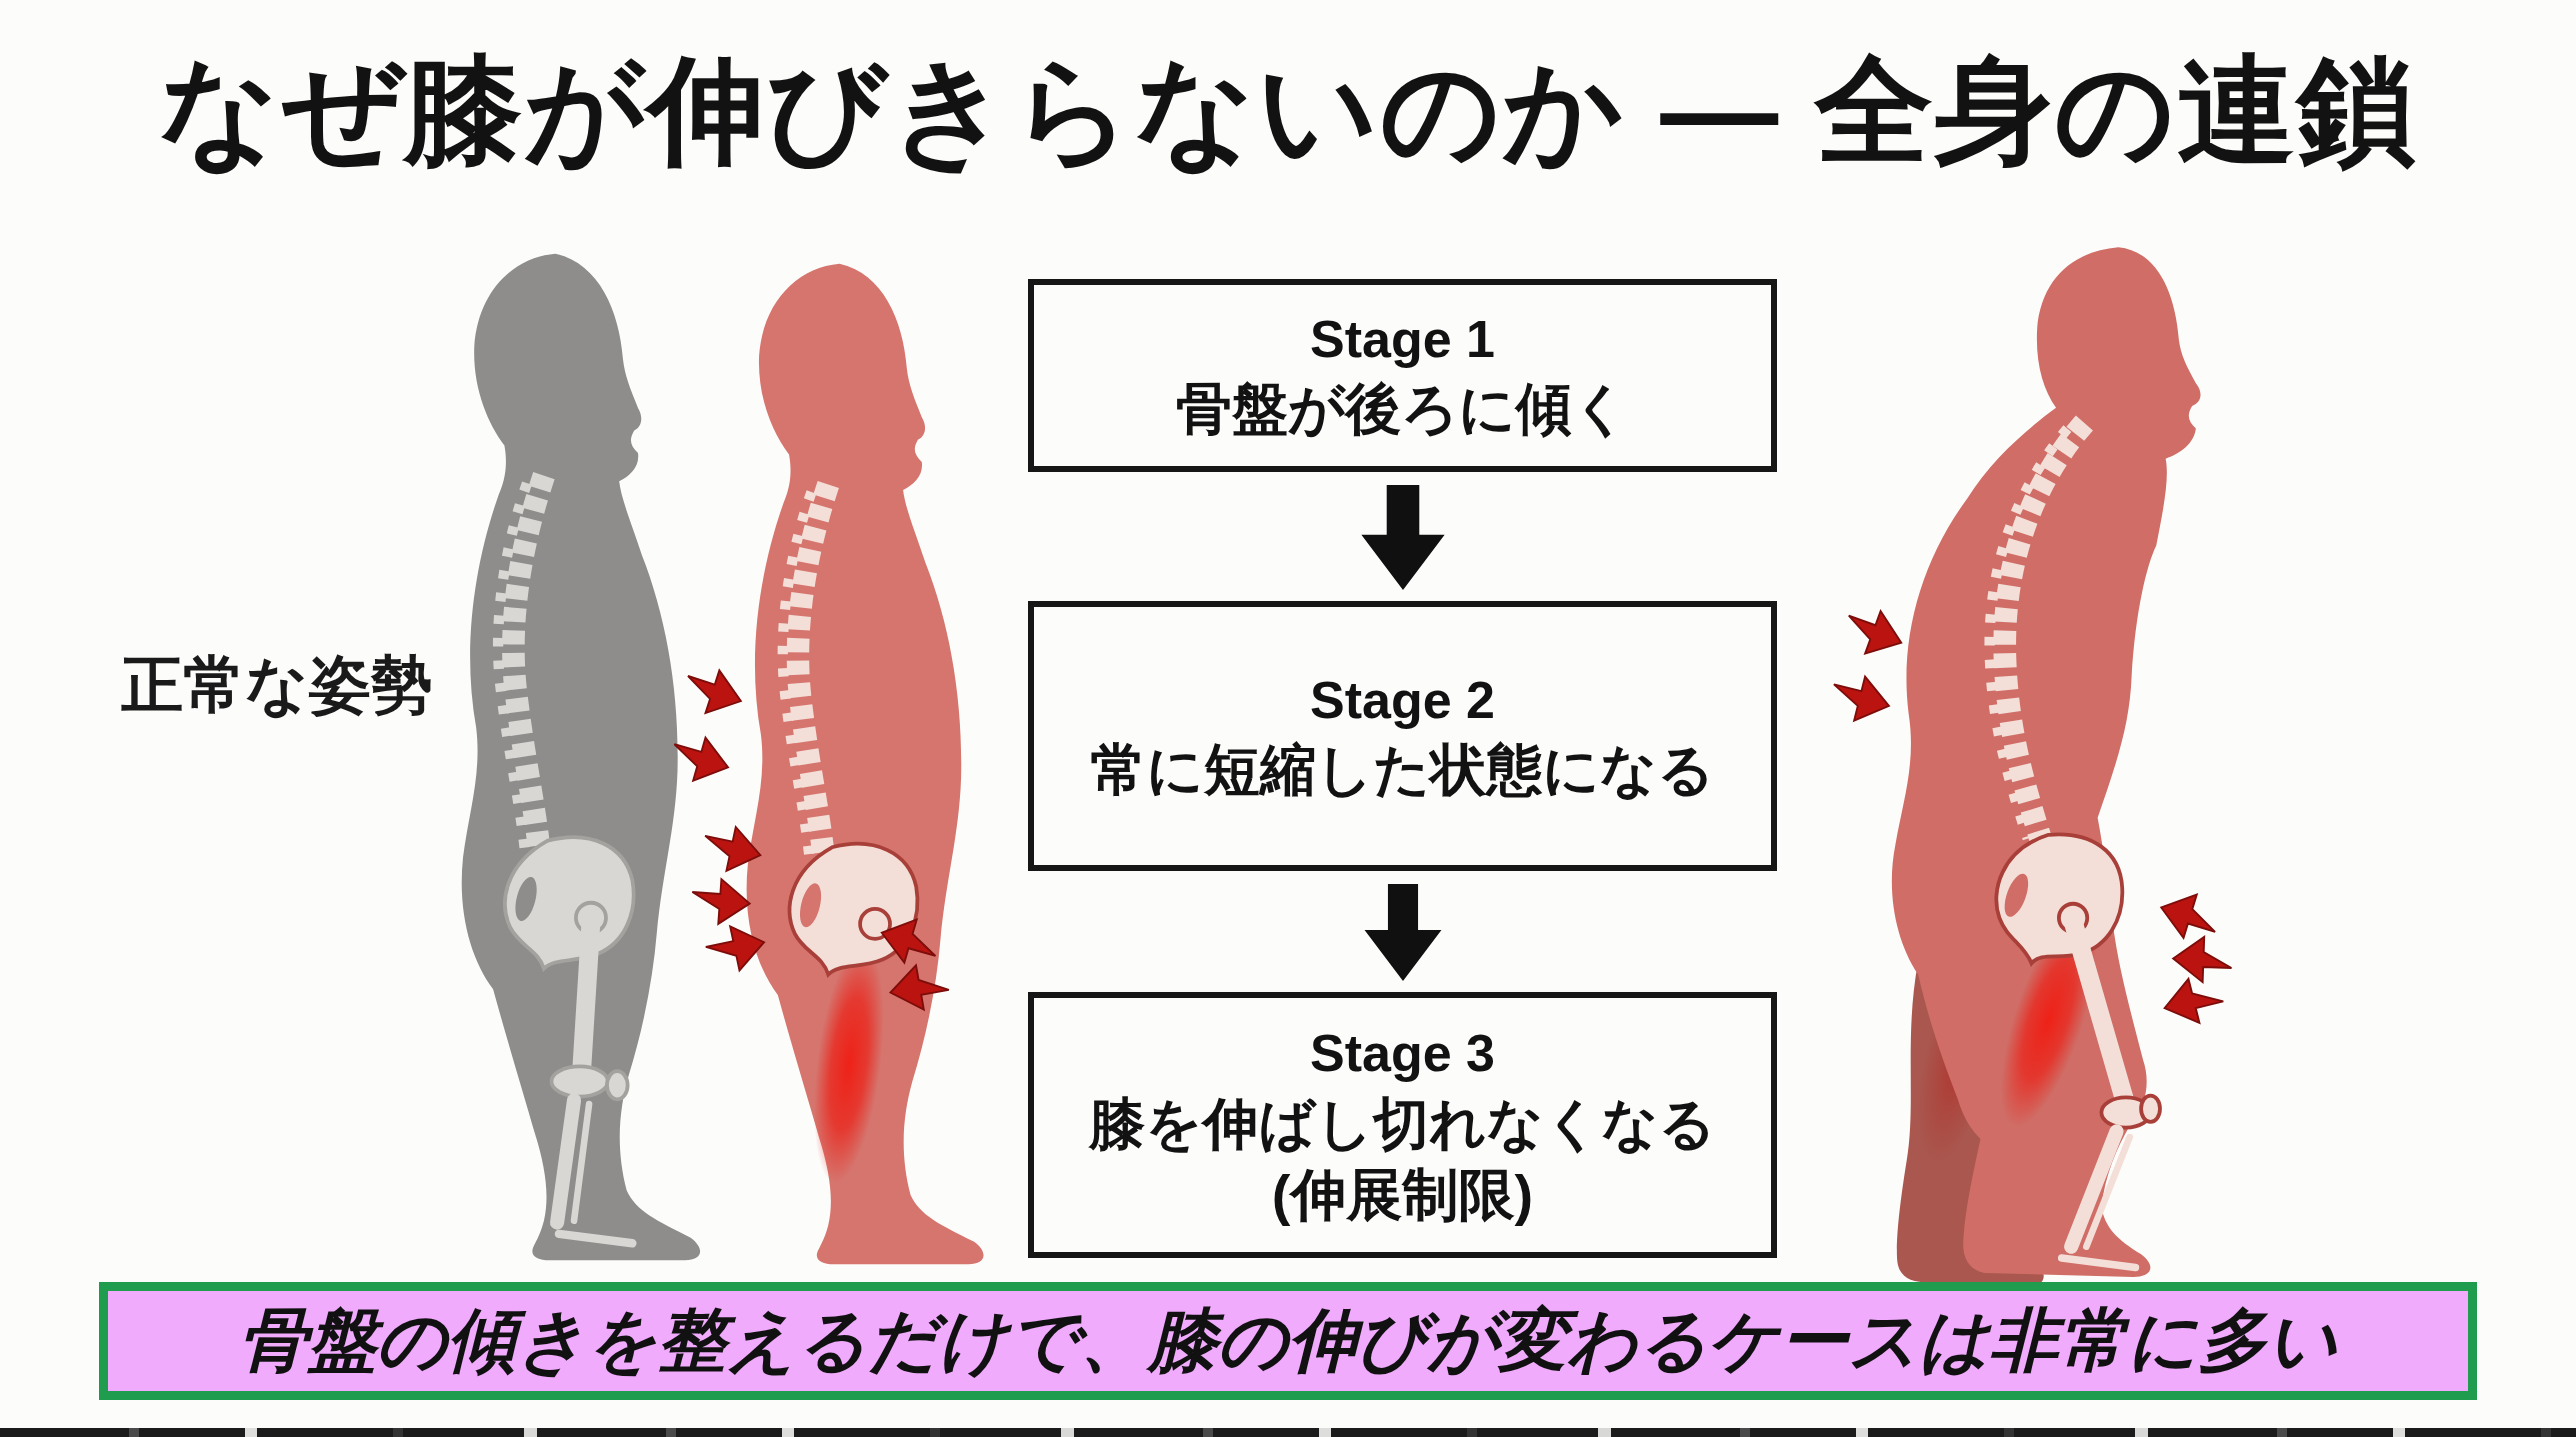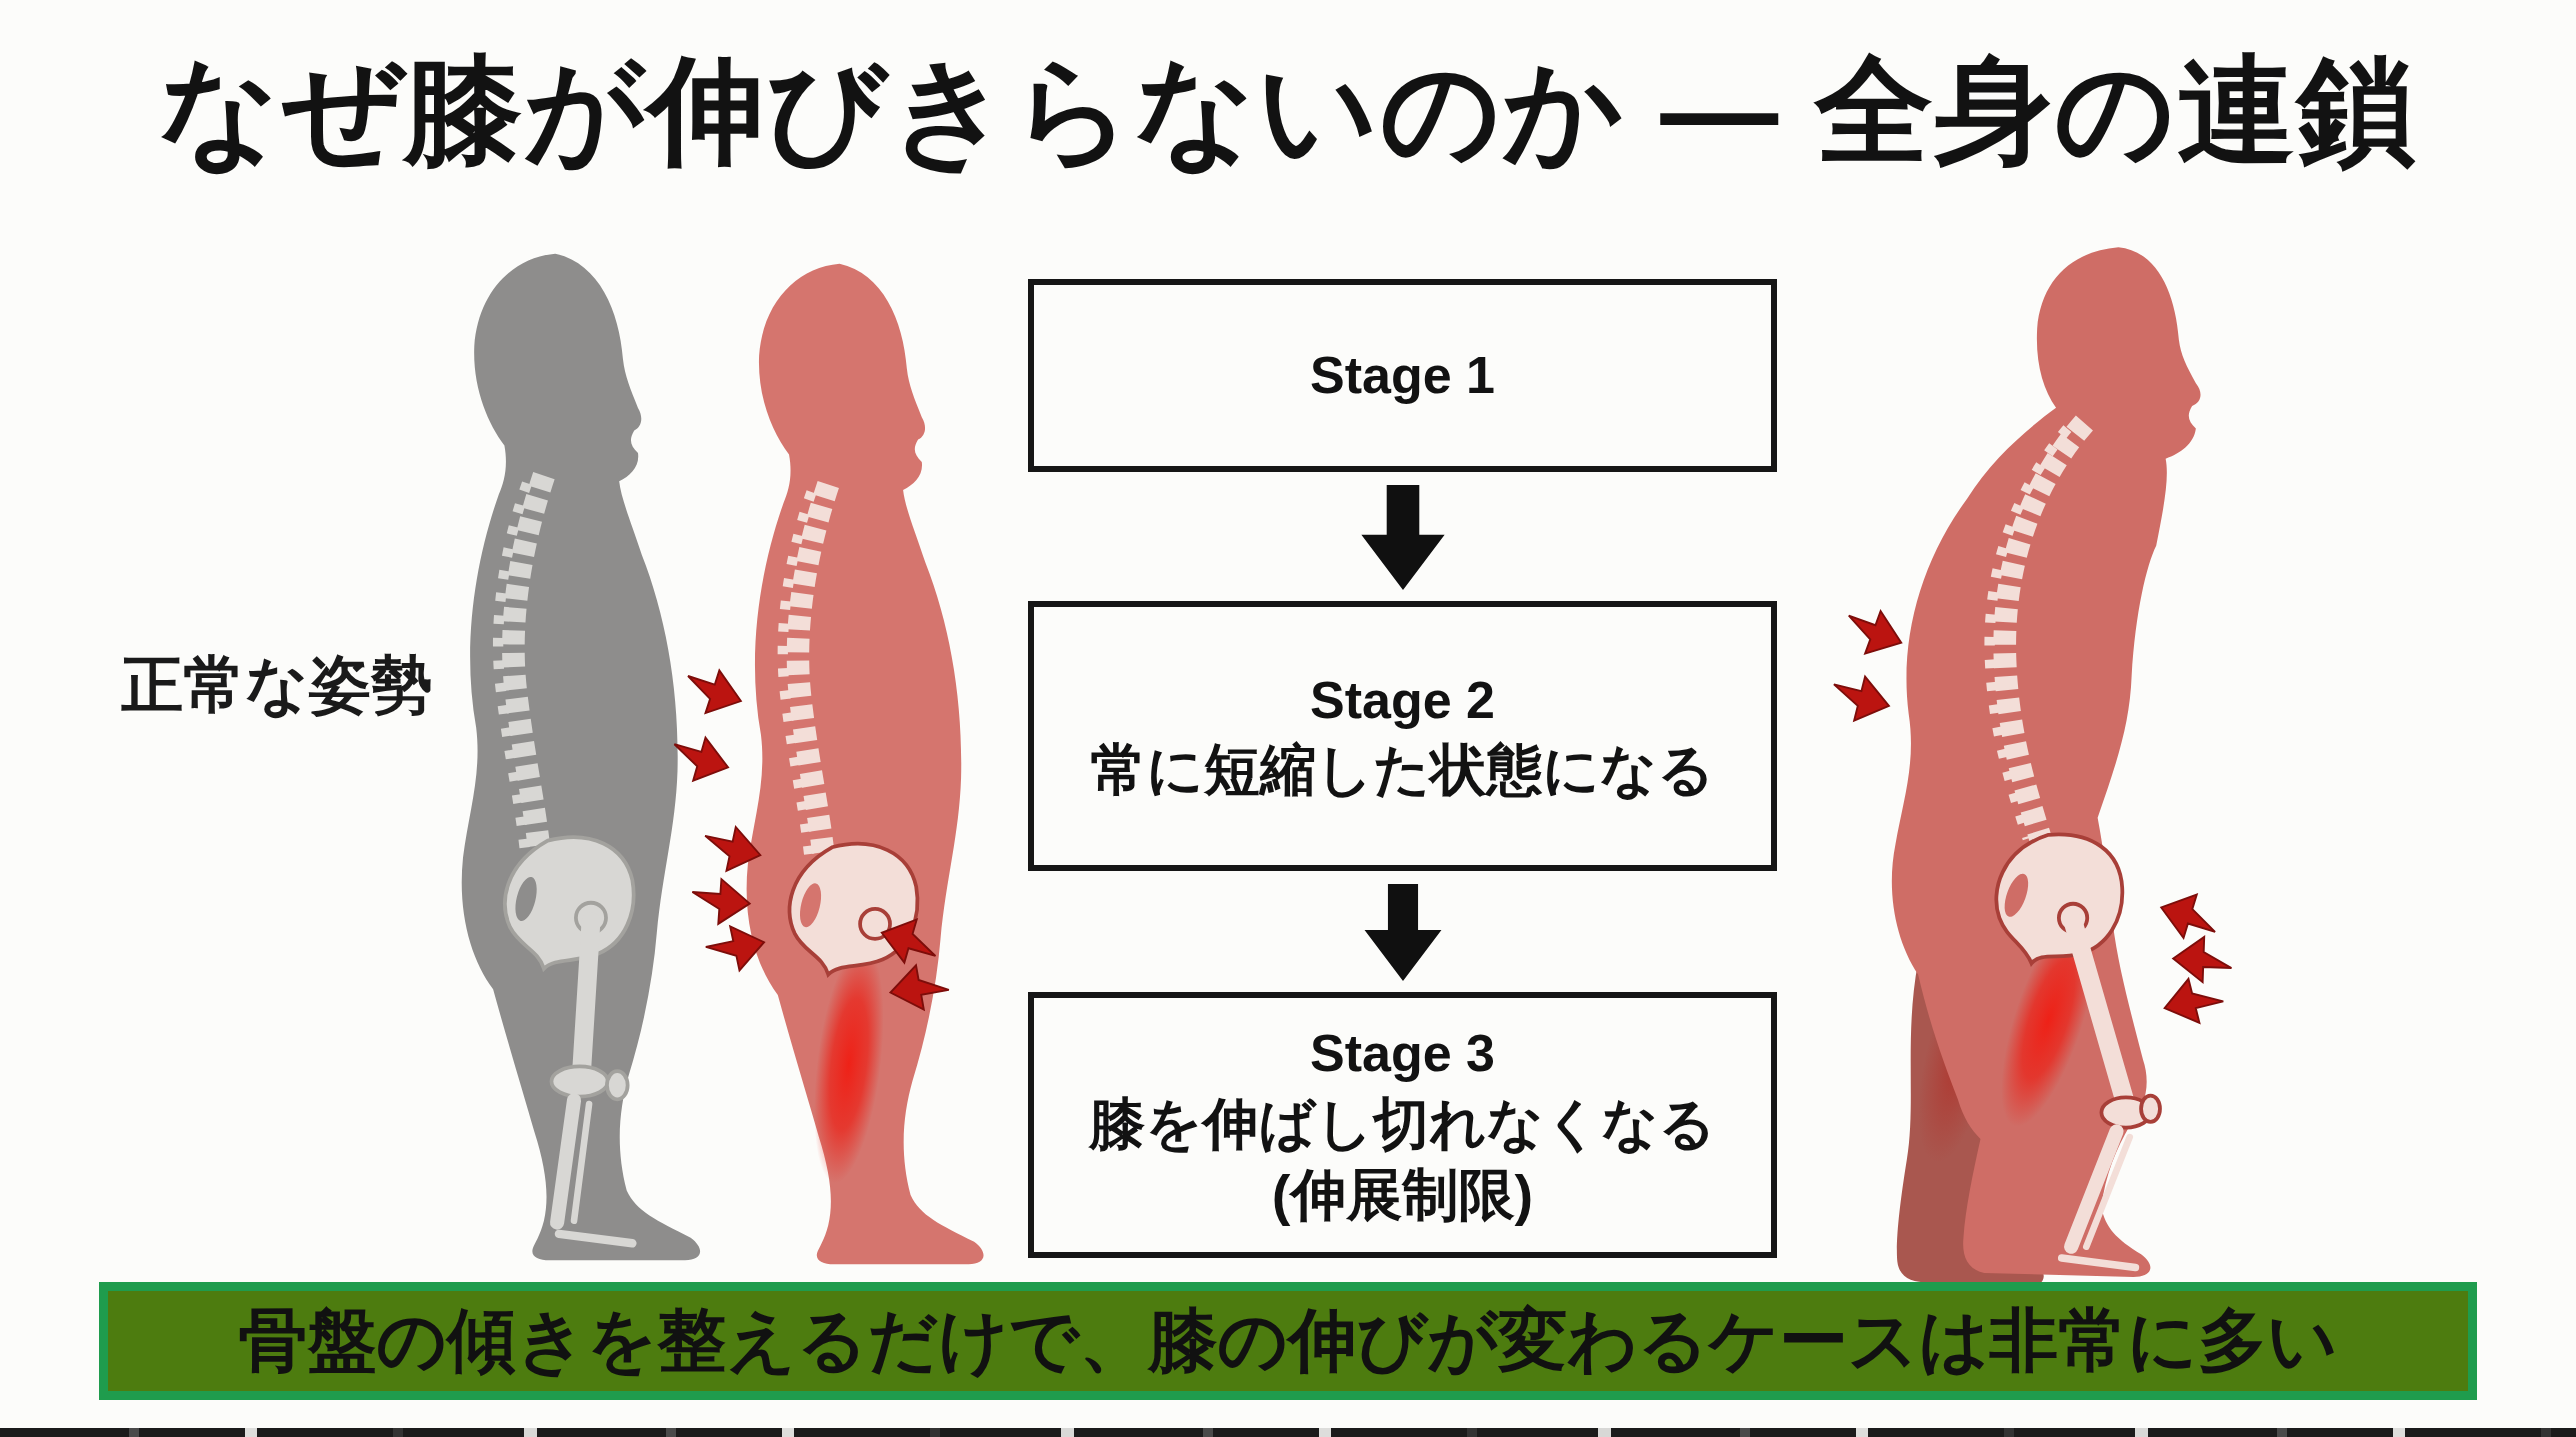--- a/index.html
+++ b/index.html
@@ -50,22 +50,22 @@
     text-align:center;
   }
   .stage-box .stage-title{font-size:52px;font-weight:800;line-height:1.3;}
   .stage-box .stage-line{font-size:56px;font-weight:800;line-height:1.28;white-space:nowrap;}
   .box-1{height:193px;}
   .box-2{height:270px;}
   .box-3{height:266px;}
   .flow-arrow{margin:13px 0 11.2px 0;flex:none;}
   .conclusion{
     position:absolute;left:99px;top:1282px;width:2378px;height:118px;
-    box-sizing:border-box;border:9.4px solid var(--green);background:#4d7c0f;
-    display:flex;align-items:center;justify-content:center;
+    box-sizing:border-box;border:9.4px solid var(--green);background:#f0abfc;
+    display:flex;align-items:center;justify-content:center;font-style:italic;
   }
   .conclusion .conclusion-text{
     font-size:69px;font-weight:900;white-space:nowrap;color:#111;
   }
   .crop-strip{
     position:absolute;left:0;bottom:0;width:100%;height:10.3px;
     background:repeating-linear-gradient(90deg,
       #1b1b1b 0 129px,#4a4a4a 129px 139px,#1b1b1b 139px 245px,
       #dddddb 245px 257px,#1b1b1b 257px 393px,#333 393px 403px,
       #1b1b1b 403px 524px,#d8d8d6 524px 537px);
@@ -195,20 +195,21 @@
       <use href="#blockArrow" transform="translate(390 744) rotate(182 31 24)"></use>
       <use href="#blockArrow" transform="translate(380 788) rotate(166 31 24)"></use>
     </g>
   </svg>
 
   <div class="side-label label-normal">正常な姿勢</div>
 
   <div class="flow">
     <div class="stage-box box-1">
       <div class="stage-title">Stage 1</div>
+      <div class="stage-line">骨盤が後ろに傾く</div>
     </div>
 
     <svg class="flow-arrow" width="90" height="105" viewBox="0 0 96 116">
       <path d="M30 0 H66 V55 H94 L48 116 L2 55 H30 Z" fill="#101010"></path>
     </svg>
 
     <div class="stage-box box-2">
       <div class="stage-title">Stage 2</div>
       <div class="stage-line">常に短縮した状態になる</div>
     </div>

